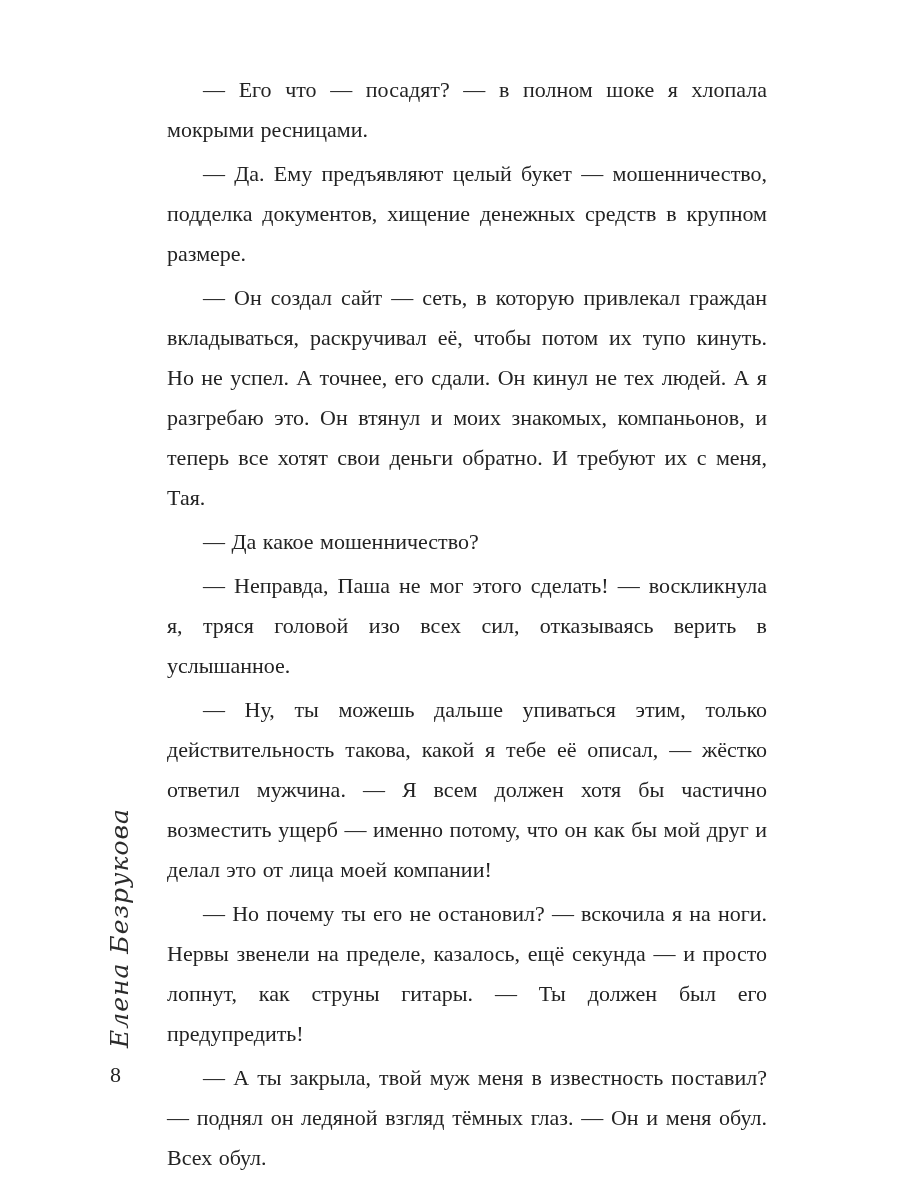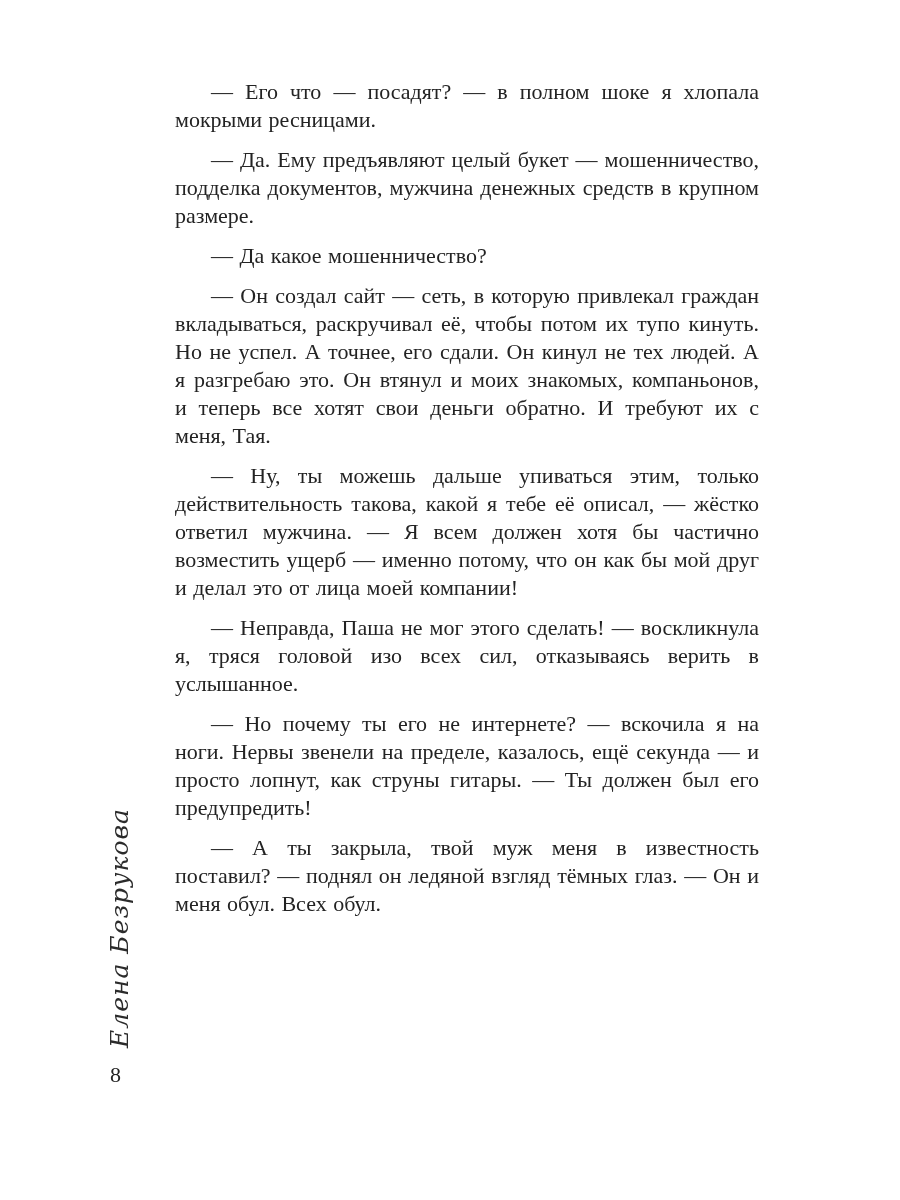--- a/index.html
+++ b/index.html
@@ -16,23 +16,23 @@
     font-family: "Liberation Serif", "DejaVu Serif", serif;
     color: #222222;
   }
   .text-block {
     position: absolute;
     left: 163px;
     top: 66px;
     width: 608px;
   }
   .text-block p {
-    margin: 12px;
+    margin: 4px;
     font-size: 22px;
-    line-height: 28px;
+    line-height: 40px;
     text-align: justify;
     text-indent: 36px;
     color: #232323;
     word-spacing: 1px;
     hyphens: auto;
     font-family: Liberation Serif, serif;
   }
   .author-vertical {
     position: absolute;
     left: -1px;
@@ -61,22 +61,22 @@
 <body>
 
 <div class="book-page">
 
   <div class="author-vertical">Елена Безрукова</div>
 
   <div class="page-number">8</div>
 
   <div class="text-block">
     <p>— Его что — посадят? — в полном шоке я хлопала мокрыми ресницами.</p>
-    <p>— Да. Ему предъявляют целый букет — мошенничество, подделка документов, мужчина денежных средств в крупном размере.</p>
+    <p>— Да. Ему предъявляют целый букет — мошенничество, подделка документов, хищение денежных средств в крупном размере.</p>
+    <p>— Он создал сайт — сеть, в которую привлекал граждан вкладываться, раскручивал её, чтобы потом их тупо кинуть. Но не успел. А точнее, его сдали. Он кинул не тех людей. А я разгребаю это. Он втянул и моих знакомых, компаньонов, и теперь все хотят свои деньги обратно. И требуют их с меня, Тая.</p>
     <p>— Да какое мошенничество?</p>
-    <p>— Он создал сайт — сеть, в которую привлекал граждан вкладываться, раскручивал её, чтобы потом их тупо кинуть. Но не успел. А точнее, его сдали. Он кинул не тех людей. А я разгребаю это. Он втянул и моих знакомых, компаньонов, и теперь все хотят свои деньги обратно. И требуют их с меня, Тая.</p>
+    <p>— Неправда, Паша не мог этого сделать! — воскликнула я, тряся головой изо всех сил, отказываясь верить в услышанное.</p>
     <p>— Ну, ты можешь дальше упиваться этим, только действительность такова, какой я тебе её описал, — жёстко ответил мужчина. — Я всем должен хотя бы частично возместить ущерб — именно потому, что он как бы мой друг и делал это от лица моей компании!</p>
-    <p>— Неправда, Паша не мог этого сделать! — воскликнула я, тряся головой изо всех сил, отказываясь верить в услышанное.</p>
-    <p>— Но почему ты его не интернете? — вскочила я на ноги. Нервы звенели на пределе, казалось, ещё секунда — и просто лопнут, как струны гитары. — Ты должен был его предупредить!</p>
+    <p>— Но почему ты его не остановил? — вскочила я на ноги. Нервы звенели на пределе, казалось, ещё секунда — и просто лопнут, как струны гитары. — Ты должен был его предупредить!</p>
     <p>— А ты закрыла, твой муж меня в известность поставил? — поднял он ледяной взгляд тёмных глаз. — Он и меня обул. Всех обул.</p>
   </div>
 
 </div>
 
 </body></html>

